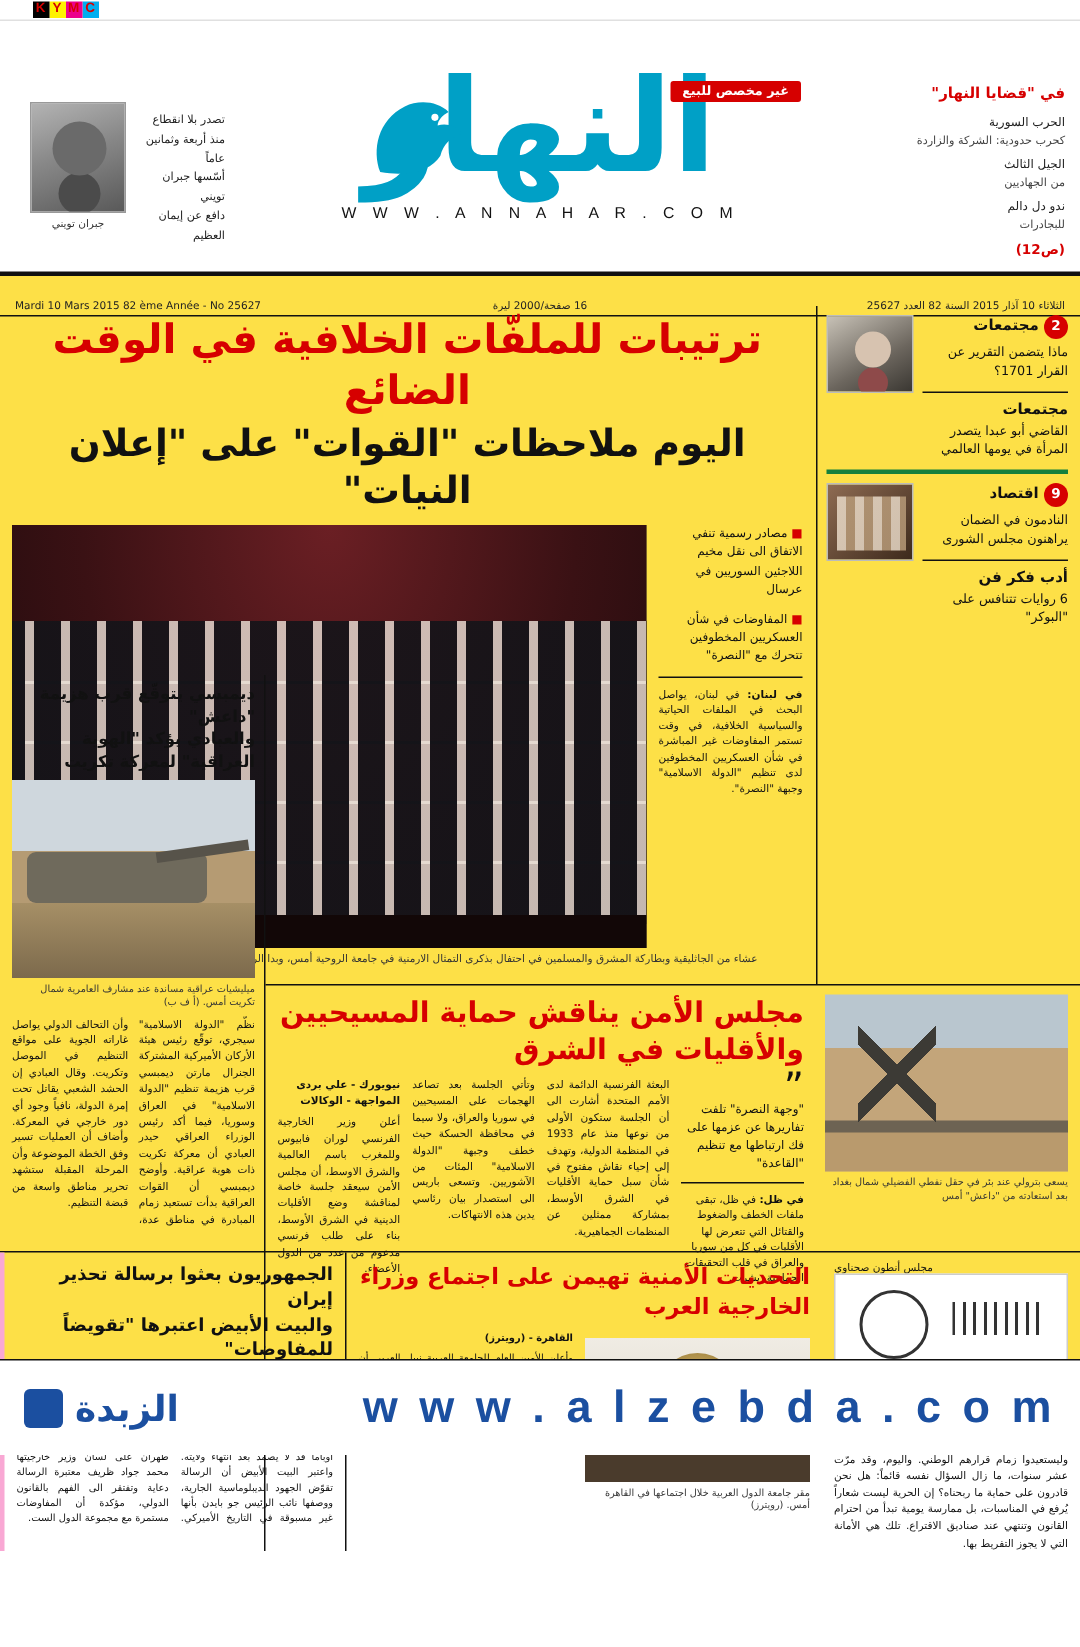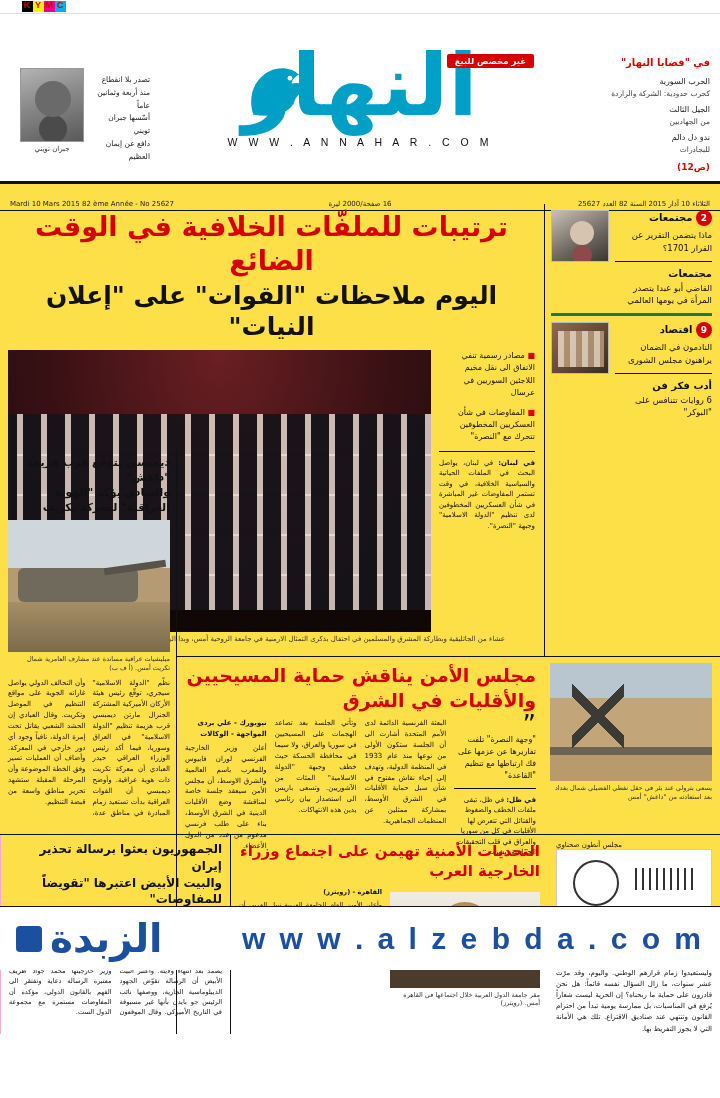--- a/index.html
+++ b/index.html
@@ -227,21 +227,21 @@
   }
   .oil-photo .sand{ position:absolute;left:0;right:0;bottom:0;height:30px;background:#b99a6d; }
   .oil-cap{ font-size:6.5px; color:#333; text-align:right; padding-top:3px; line-height:1.4; }
 
   
   .bottom{
     position:absolute; left:0; right:0; top:630px; height:200px;
     border-top:1px solid #111;
   }
   .b-col{ position:absolute; top:0; bottom:0; padding:6px 8px 0; }
-  .b-left{ left:0; width:230px; border-left:1px solid #f9a8d4; }
+  .b-left{ left:0; width:230px; border-left:3px solid #f9a8d4; }
   .b-mid{ left:230px; width:318px; border-left:1px solid #111; }
   .b-right{ left:548px; width:172px; }
   .b-head{ text-align:right; direction:rtl; font-weight:bold; }
   .b-left .b-head{ font-size:12px; line-height:1.4; }
   .b-mid .b-head{ font-size:15px; line-height:1.35; color:#d60000; }
   .b-text{ font-size:6.6px; line-height:1.55; text-align:justify; direction:rtl; margin-top:5px; column-count:2; column-gap:8px; }
   .b-mid-photo{
     margin-top:5px; width:100%; height:96px; position:relative; overflow:hidden;
     background:linear-gradient(180deg,#f0ece4,#d9d2c4);
   }
@@ -278,21 +278,21 @@
     position:absolute; left:0; bottom:0; width:720px; height:64px;
     background:#fff; border-top:1px solid #111;
     display:flex; align-items:center; justify-content:space-between;
     padding:0 16px;
   }
   .footer-url{
     font-family:"Liberation Sans", sans-serif;
     font-size:30px; letter-spacing:3px; color:#1b4fa0; font-weight:bold;
   }
   .footer-brand{ display:flex; align-items:center; gap:8px; }
-  .footer-brand .ar{ font-size:39px; font-weight:bold; color:#1b4fa0; }
+  .footer-brand .ar{ font-size:24px; font-weight:bold; color:#1b4fa0; }
   .footer-brand .mark{
     width:26px;height:26px;background:#1b4fa0;border-radius:4px;
   }
 
   .hr-thin{ border:0; border-top:1px solid #111; margin:6px 0; }
 </style>
 </head>
 <body>
 
 <div class="page">

